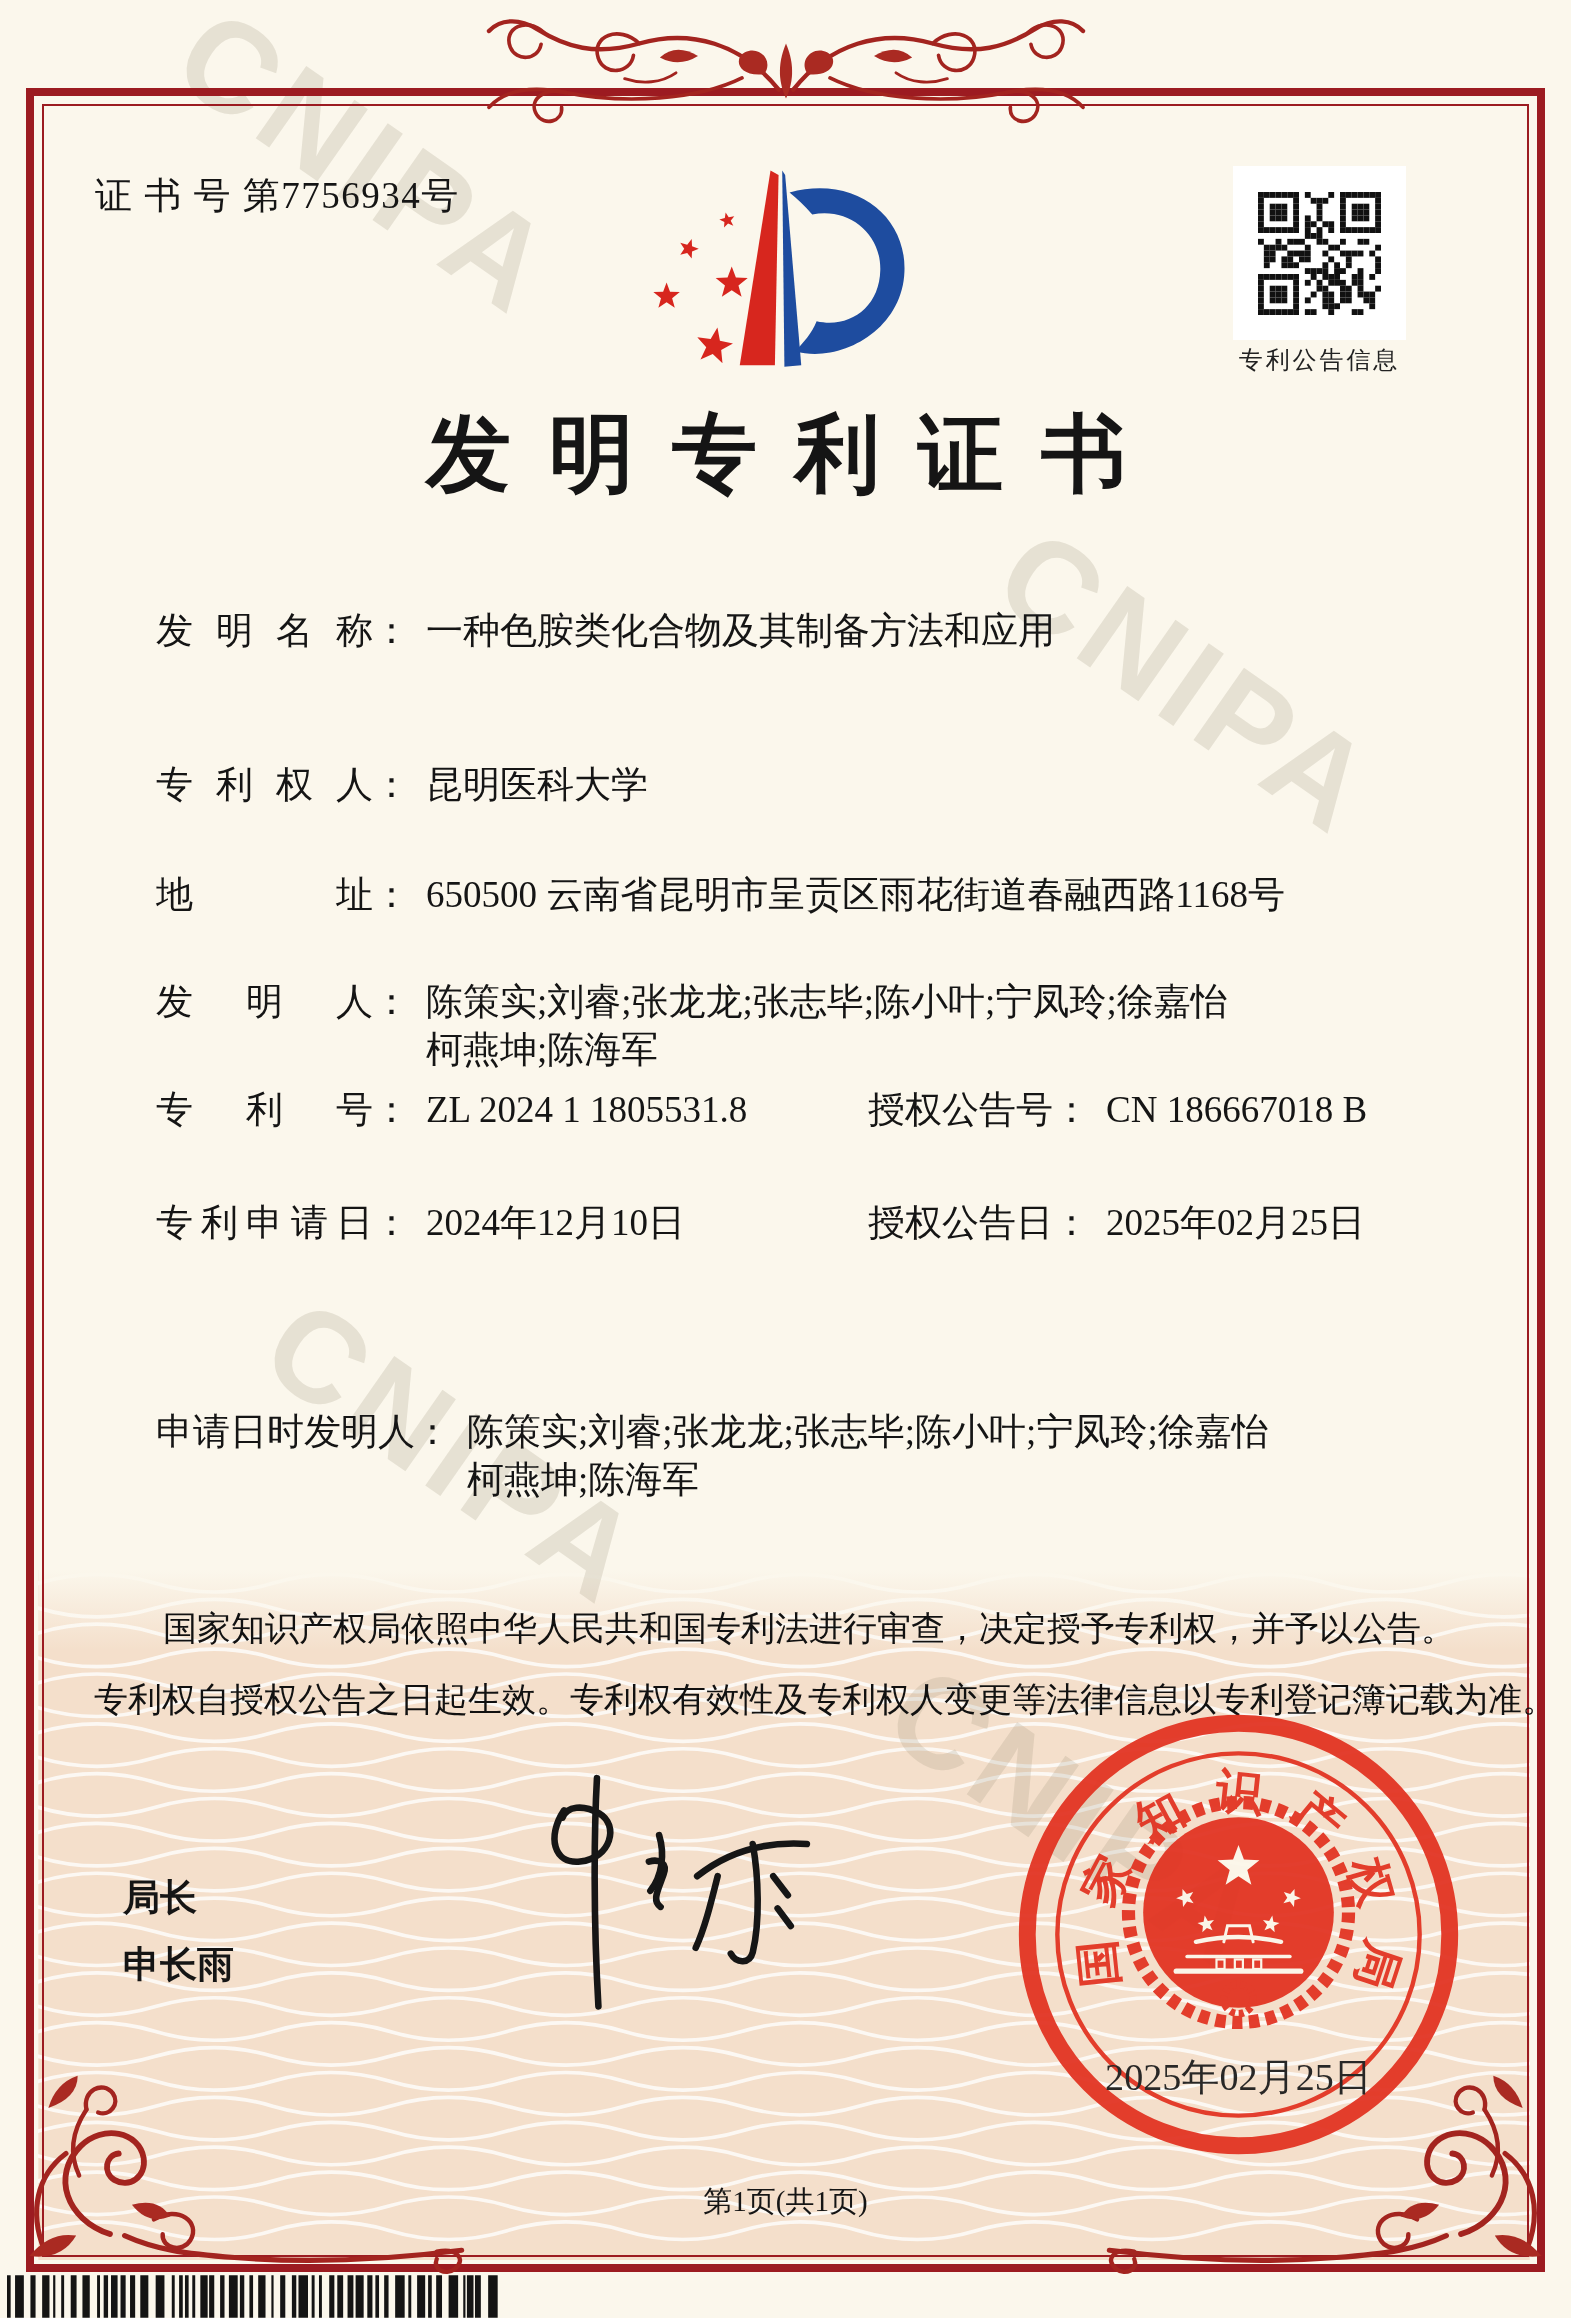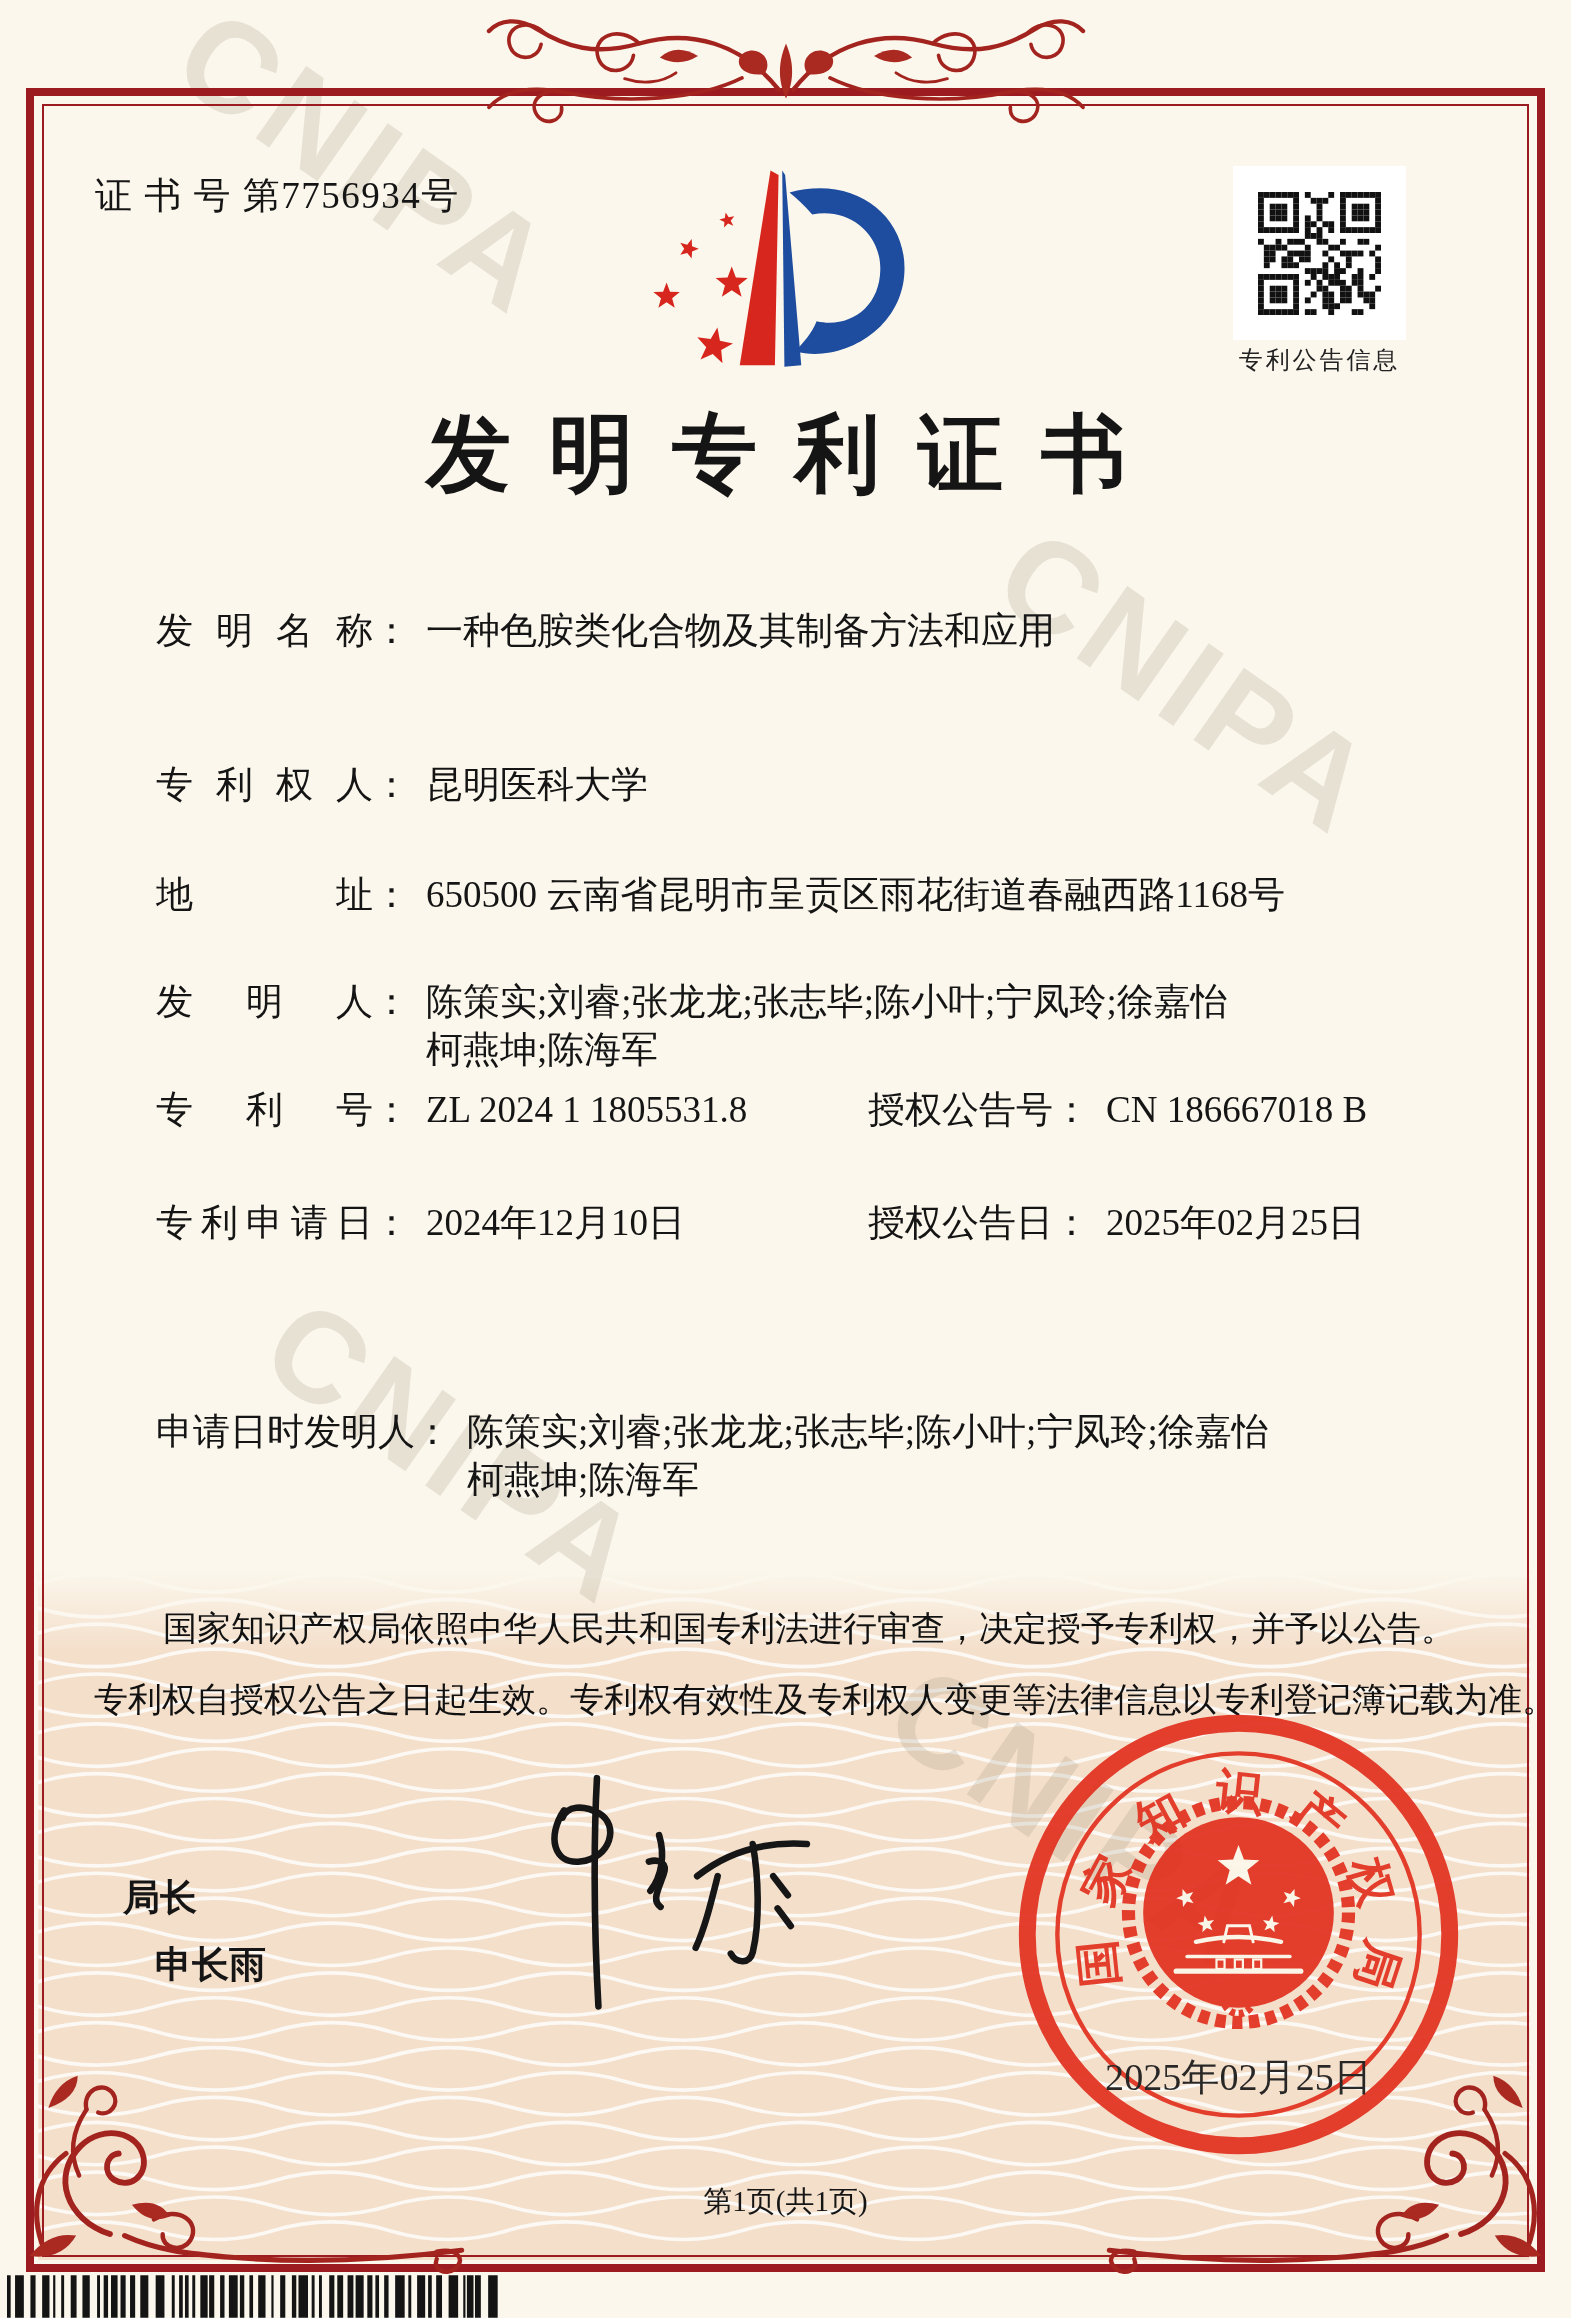--- a/index.html
+++ b/index.html
@@ -44,21 +44,21 @@
 
   
   .legal{position:absolute;font-size:34px;line-height:45px;white-space:nowrap;color:#111;}
   .legal1{left:163px;top:1606px;}
   .legal2{left:94px;top:1677px;}
 
   
   .sig-title{position:absolute;left:123px;top:1873px;font-size:37px;font-weight:bold;
       font-family:"Liberation Sans","DejaVu Sans",sans-serif;}
   .sig-name{position:absolute;left:123px;top:1940px;font-size:37px;font-weight:bold;
-      font-family:"Liberation Sans","DejaVu Sans",sans-serif;margin-left:32px;}
+      font-family:"Liberation Sans","DejaVu Sans",sans-serif;}
   #signature{position:absolute;left:432px;top:1765px;}
 
   
   #seal{position:absolute;left:1017px;top:1713px;opacity:0.94;}
 
   
   .page-info{position:absolute;left:0;top:2182px;width:100%;text-align:center;font-size:29px;}
   #barcode{position:absolute;left:7.3px;top:2275px;}
 
   

